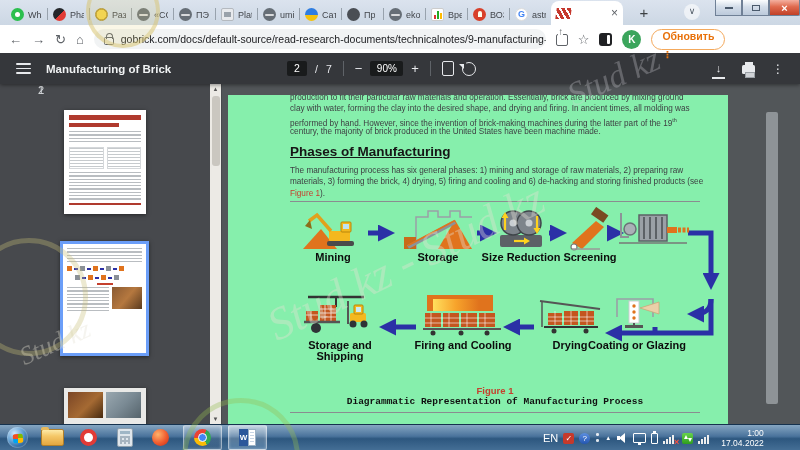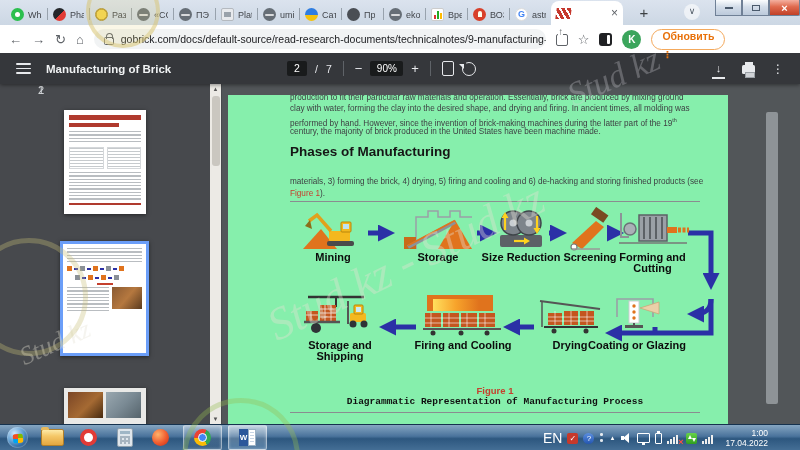--- a/index.html
+++ b/index.html
@@ -116,21 +116,21 @@
   .t3-p2{width:35px;height:26px;background:linear-gradient(135deg,#9aa8b0,#7a8a94 50%,#55636b);}
   .tscroll{position:absolute;left:210px;top:0;width:11px;height:340px;background:#eceae5;}
   .tsa{position:absolute;left:0;width:11px;text-align:center;color:#555;font-size:6px;line-height:10px;}
   .tsa.up{top:0;} .tsa.up::before{content:"▲";}
   .tsa.down{bottom:0;} .tsa.down::before{content:"▼";}
   .tsthumb{position:absolute;left:1.5px;top:12px;width:8px;height:70px;background:#cac7c0;border-radius:3px;}
   
   .page{position:absolute;left:228px;top:11px;width:500px;height:329px;background:#86efac;overflow:hidden;}
   .docline{position:absolute;left:62px;white-space:nowrap;font-size:8.2px;color:#3d3f42;line-height:11.4px;}
   .docline sup{font-size:5.5px;}
-  .heading{position:absolute;left:62px;top:49px;font-size:13.5px;font-weight:bold;color:#161616;}
+  .heading{position:absolute;left:62px;top:49px;font-size:13.5px;font-weight:bold;color:#161616;text-decoration:underline;}
   .figlink{color:#c5402e;text-decoration:none;}
   .hrline{position:absolute;left:62px;width:410px;height:1px;background:#8a8d90;}
   .diagram{position:absolute;left:50px;top:112px;width:445px;height:178px;}
   .arrowsvg{position:absolute;left:0;top:0;}
   .station{position:absolute;text-align:center;}
   .station svg{display:block;margin:0 auto;}
   .slabel{font-weight:bold;font-size:11px;line-height:11px;color:#0c0c0c;margin-top:1px;font-family:"Liberation Sans","DejaVu Sans",sans-serif;}
   .capt{position:absolute;left:62px;width:410px;text-align:center;font-weight:bold;font-size:9.5px;}
   .capt.red{color:#c5402e;}
   .capt.blk{color:#101010;font-family:Liberation Mono, monospace;}
@@ -158,21 +158,21 @@
   .ic-chrome{width:17px;height:17px;border-radius:50%;position:relative;
     background:conic-gradient(from -90deg,#ea4335 0 33%,#34a853 33% 66%,#fbbc05 66%);}
   .ic-chrome::after{content:"";position:absolute;left:4px;top:4px;width:9px;height:9px;border-radius:50%;
     background:#4285f4;border:1.5px solid #fff;box-sizing:border-box;}
   .ic-word{display:flex;}
   .wleft{width:9px;height:17px;background:#2b579a;}
   .wleft::before{content:"W";color:#fff;font-size:8px;font-weight:bold;display:block;text-align:center;line-height:17px;}
   .wpage{width:8px;height:17px;background:#fff;border:1px solid #9ab0c4;box-sizing:border-box;
     background-image:repeating-linear-gradient(180deg,#c6d4e4 0 1px,transparent 1px 3px);background-size:4px 11px;background-position:1px 2px;background-repeat:no-repeat;}
   .tray{position:absolute;left:543px;top:0;height:26px;display:flex;align-items:center;gap:5px;}
-  .lang{color:#fff;font-size:14px;}
+  .lang{color:#fff;font-size:11px;}
   .ti{flex:none;position:relative;}
   .ti-red{width:11px;height:11px;background:#c6392b;border-radius:2px;}
   .ti-red::before{content:"✓";position:absolute;left:0;top:0;width:11px;color:#fff;font-size:8px;line-height:11px;text-align:center;}
   .ti-help{width:11px;height:11px;border-radius:50%;background:linear-gradient(#5b8ee0,#2456b0);}
   .ti-help::before{content:"?";position:absolute;left:0;top:0;width:11px;color:#fff;font-size:8px;line-height:11px;text-align:center;}
   .ti-dots{width:4px;height:10px;}
   .ti-dots::before,.ti-dots::after{content:"";position:absolute;left:1px;width:2.5px;height:2.5px;border-radius:50%;background:rgba(255,255,255,.85);}
   .ti-dots::before{top:0;} .ti-dots::after{top:6px;}
   .ti-chev{color:#fff;font-size:7px;width:8px;text-align:center;}
   .ti-chev::before{content:"▴";}
@@ -403,20 +403,21 @@
     </div>
 
     <div class="page">
       <div class="docline" style="top:-3px;">production to fit their particular raw materials and operation. Essentially, brick are produced by mixing ground</div>
       <div class="docline" style="top:8.3px;">clay with water, forming the clay into the desired shape, and drying and firing. In ancient times, all molding was</div>
       <div class="docline" style="top:19.6px;"><span>performed by hand. However, since the invention of brick-making machines during the latter part of the 19</span><sup>th</sup></div>
       <div class="docline" style="top:30.9px;">century, the majority of brick produced in the United States have been machine made.</div>
 
       <div class="heading">Phases of Manufacturing</div>
 
+      <div class="docline" style="top:70px;">The manufacturing process has six general phases: 1) mining and storage of raw materials, 2) preparing raw</div>
       <div class="docline" style="top:81.3px;">materials, 3) forming the brick, 4) drying, 5) firing and cooling and 6) de-hacking and storing finished products (see</div>
       <div class="docline" style="top:92.6px;"><a class="figlink" href="#">Figure 1</a><span>).</span></div>
 
       <div class="hrline" style="top:106px;"></div>
 
       <div class="diagram">
         <svg class="arrowsvg" width="445" height="178" viewBox="0 0 445 178">
           <defs>
             <marker id="ah" markerWidth="3.4" markerHeight="3.4" refX="2" refY="1.7" orient="auto">
               <path d="M0,0 L3.4,1.7 L0,3.4 z" fill="#2b30a6"></path>
@@ -495,21 +496,20 @@
                 <line x1="45" y1="10" x2="45" y2="32"></line>
             </g>
             <rect x="50" y="20" width="10" height="6" fill="#e0731d"></rect>
             <g fill="#e0731d">
                 <rect x="61" y="20.5" width="3" height="5"></rect>
                 <rect x="65.5" y="20.5" width="3" height="5"></rect>
                 <rect x="70" y="20.5" width="2" height="5"></rect>
               </g>
             <line x1="2" y1="36" x2="70" y2="36" stroke="#777" stroke-width="1.5"></line>
           </svg>
-          <div class="slabel">Forming and Cutting</div>
         </div>
 
         <div class="station" style="left:12px;top:86px;width:100px;">
           <svg width="76" height="46" viewBox="0 0 76 46">
             <line x1="6" y1="4" x2="62" y2="4" stroke="#333" stroke-width="2.5"></line>
             <line x1="34" y1="4" x2="34" y2="14" stroke="#333" stroke-width="2"></line>
             <g fill="#c4561f">
                 <rect x="4" y="18" width="12" height="10"></rect>
                 <rect x="18" y="12" width="16" height="16"></rect>
               </g>

